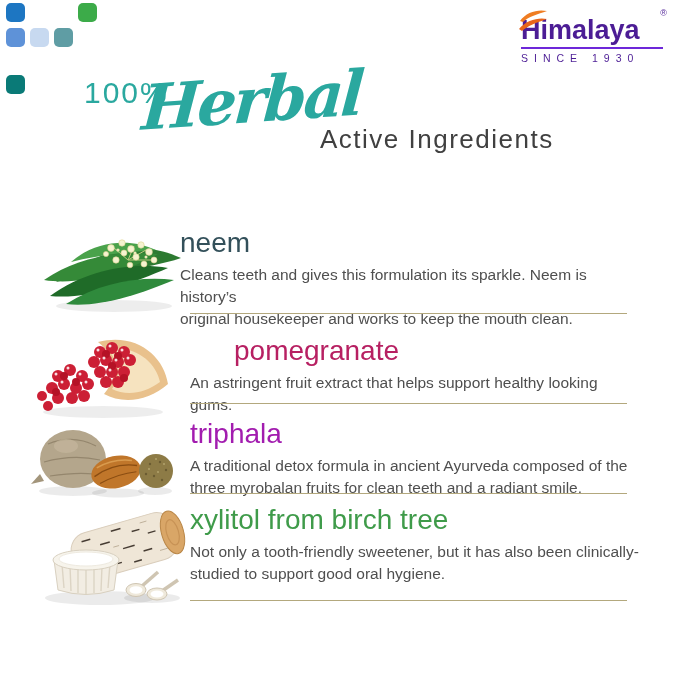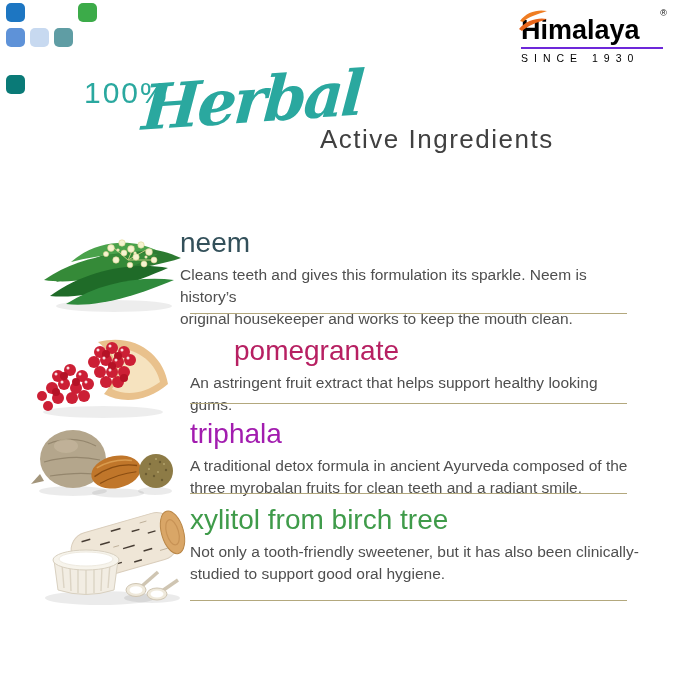--- a/index.html
+++ b/index.html
@@ -3,21 +3,21 @@
 <meta charset="utf-8">
 <style>
   html,body{margin:0;padding:0;}
   body{font-family:"Liberation Sans",sans-serif;background:#ffffff;}
   #canvas{position:relative;width:679px;height:679px;background:#ffffff;overflow:hidden;}
 
   
   .sq{position:absolute;width:19px;height:19px;border-radius:5px;}
 
   
-  .logo{position:absolute;top:17px;right:16px;width:142px;text-align:left;color:#000000;}
+  .logo{position:absolute;top:17px;right:16px;width:142px;text-align:left;color:#4c1d95;}
   .logo .word{position:relative;font-weight:bold;font-size:27px;letter-spacing:0px;line-height:1;
               font-family:"Liberation Sans",sans-serif;}
   .logo .flame{position:absolute;left:-3px;top:-9px;width:30px;height:26px;}
   .logo .reg{position:absolute;right:-4px;top:-8px;font-size:9px;font-weight:normal;}
   .logo .tagline{margin-top:3px;border-top:2px solid #6d28d9;padding-top:3px;
                  font-size:10.5px;letter-spacing:6px;white-space:nowrap;}
 
   
   .pct{position:absolute;left:84px;top:76px;font-size:30px;color:#2aa89f;letter-spacing:2px;font-weight:400;}
   .script{position:absolute;left:142px;top:70px;font-family:"DejaVu Serif",serif;font-style:italic;

